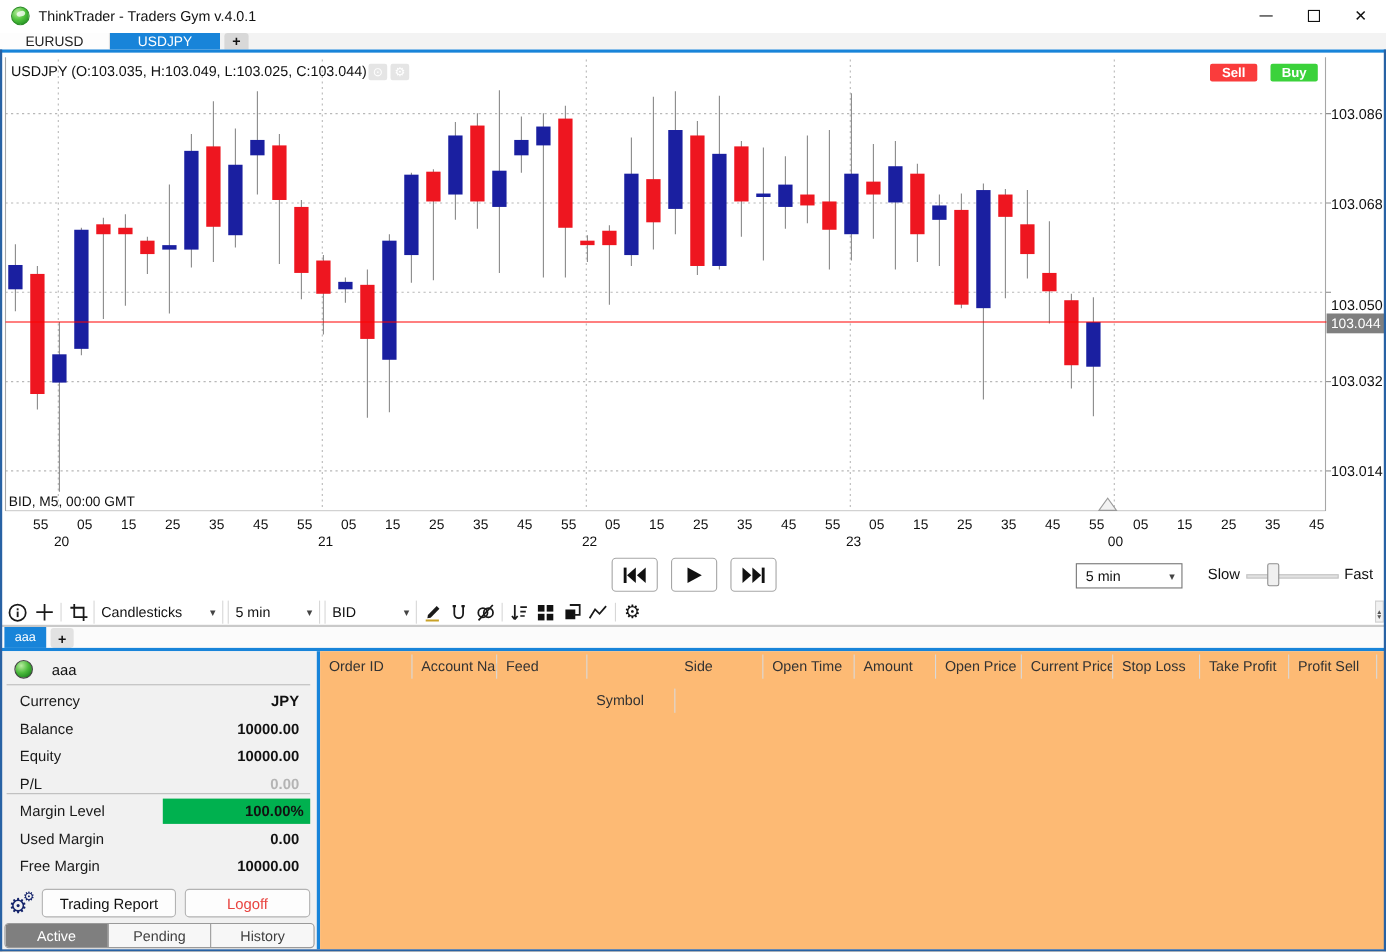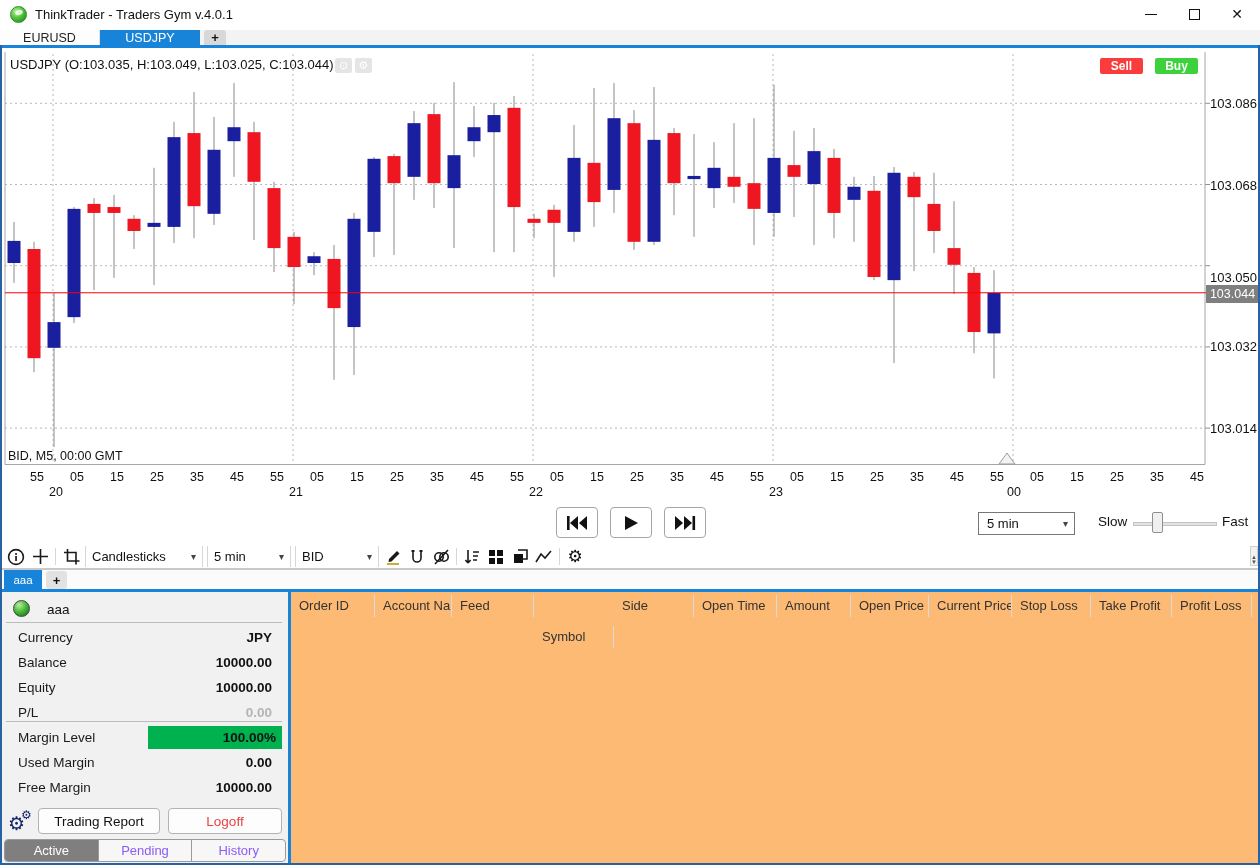--- a/index.html
+++ b/index.html
@@ -109,21 +109,21 @@
   .marginbar span { font-size:13.5px; font-weight:bold; color:#111; }
   .gearsbtn { position:absolute; left:8px; top:218px; width:28px; height:26px; color:#15246b; }
   .gearsbtn .g1 { position:absolute; left:0px; top:2px; font-size:19px; }
   .gearsbtn .g2 { position:absolute; left:13px; top:-2px; font-size:12px; }
   .panelbtn { position:absolute; top:216px; height:26px; background:#fdfdfd; border:1px solid #b3b3b3;
               border-radius:4px; font-size:13.5px; display:flex; align-items:center; justify-content:center; color:#111; }
   .btn-report { left:38px; width:122px; }
   .btn-logoff { left:168px; width:114px; color:#e8433f; }
   .segment { position:absolute; left:4px; top:247px; width:282px; height:23px; border:1px solid #9a9a9a;
              border-radius:4px; background:#f7f7f7; display:flex; overflow:hidden; }
-  .seg-item { flex:1; display:flex; align-items:center; justify-content:center; font-size:13px; color:#8b5cf6;
+  .seg-item { flex:1; display:flex; align-items:center; justify-content:center; font-size:13px; color:#404040;
               border-left:1px solid #9a9a9a; }
   .seg-item:first-child { border-left:none; }
   .seg-item.active { background:#7f7f7f; color:#fff; }
 
   
   .orders { position:absolute; left:291px; top:0; width:969px; height:271px; background:#fdba74; }
   .o-header { position:absolute; left:0; top:3px; height:22px; display:flex; }
   .o-col { height:22px; font-size:13px; color:#333; padding:3px 0 0 8px; border-right:1px solid #dadada;
            overflow:hidden; white-space:nowrap; }
 
@@ -527,21 +527,21 @@
           <div class="o-col" style="width: 77px;">Account Name</div>
           <div class="o-col" style="width: 82px;">Feed</div>
           <div class="o-col" style="width: 80px; margin-top: 31px;">Symbol</div>
           <div class="o-col" style="width: 80px;">Side</div>
           <div class="o-col" style="width: 83px;">Open Time</div>
           <div class="o-col" style="width: 74px;">Amount</div>
           <div class="o-col" style="width: 78px;">Open Price</div>
           <div class="o-col" style="width: 83px;">Current Price</div>
           <div class="o-col" style="width: 79px;">Stop Loss</div>
           <div class="o-col" style="width: 81px;">Take Profit</div>
-          <div class="o-col" style="width: 80px;">Profit Loss</div>
+          <div class="o-col" style="width: 80px;">Profit Sell</div>
         </div>
     </div>
   </div>
 
   <div class="edge-l"></div>
   <div class="edge-r"></div>
   <div class="edge-b"></div>
 </div>
 
 </body></html>

